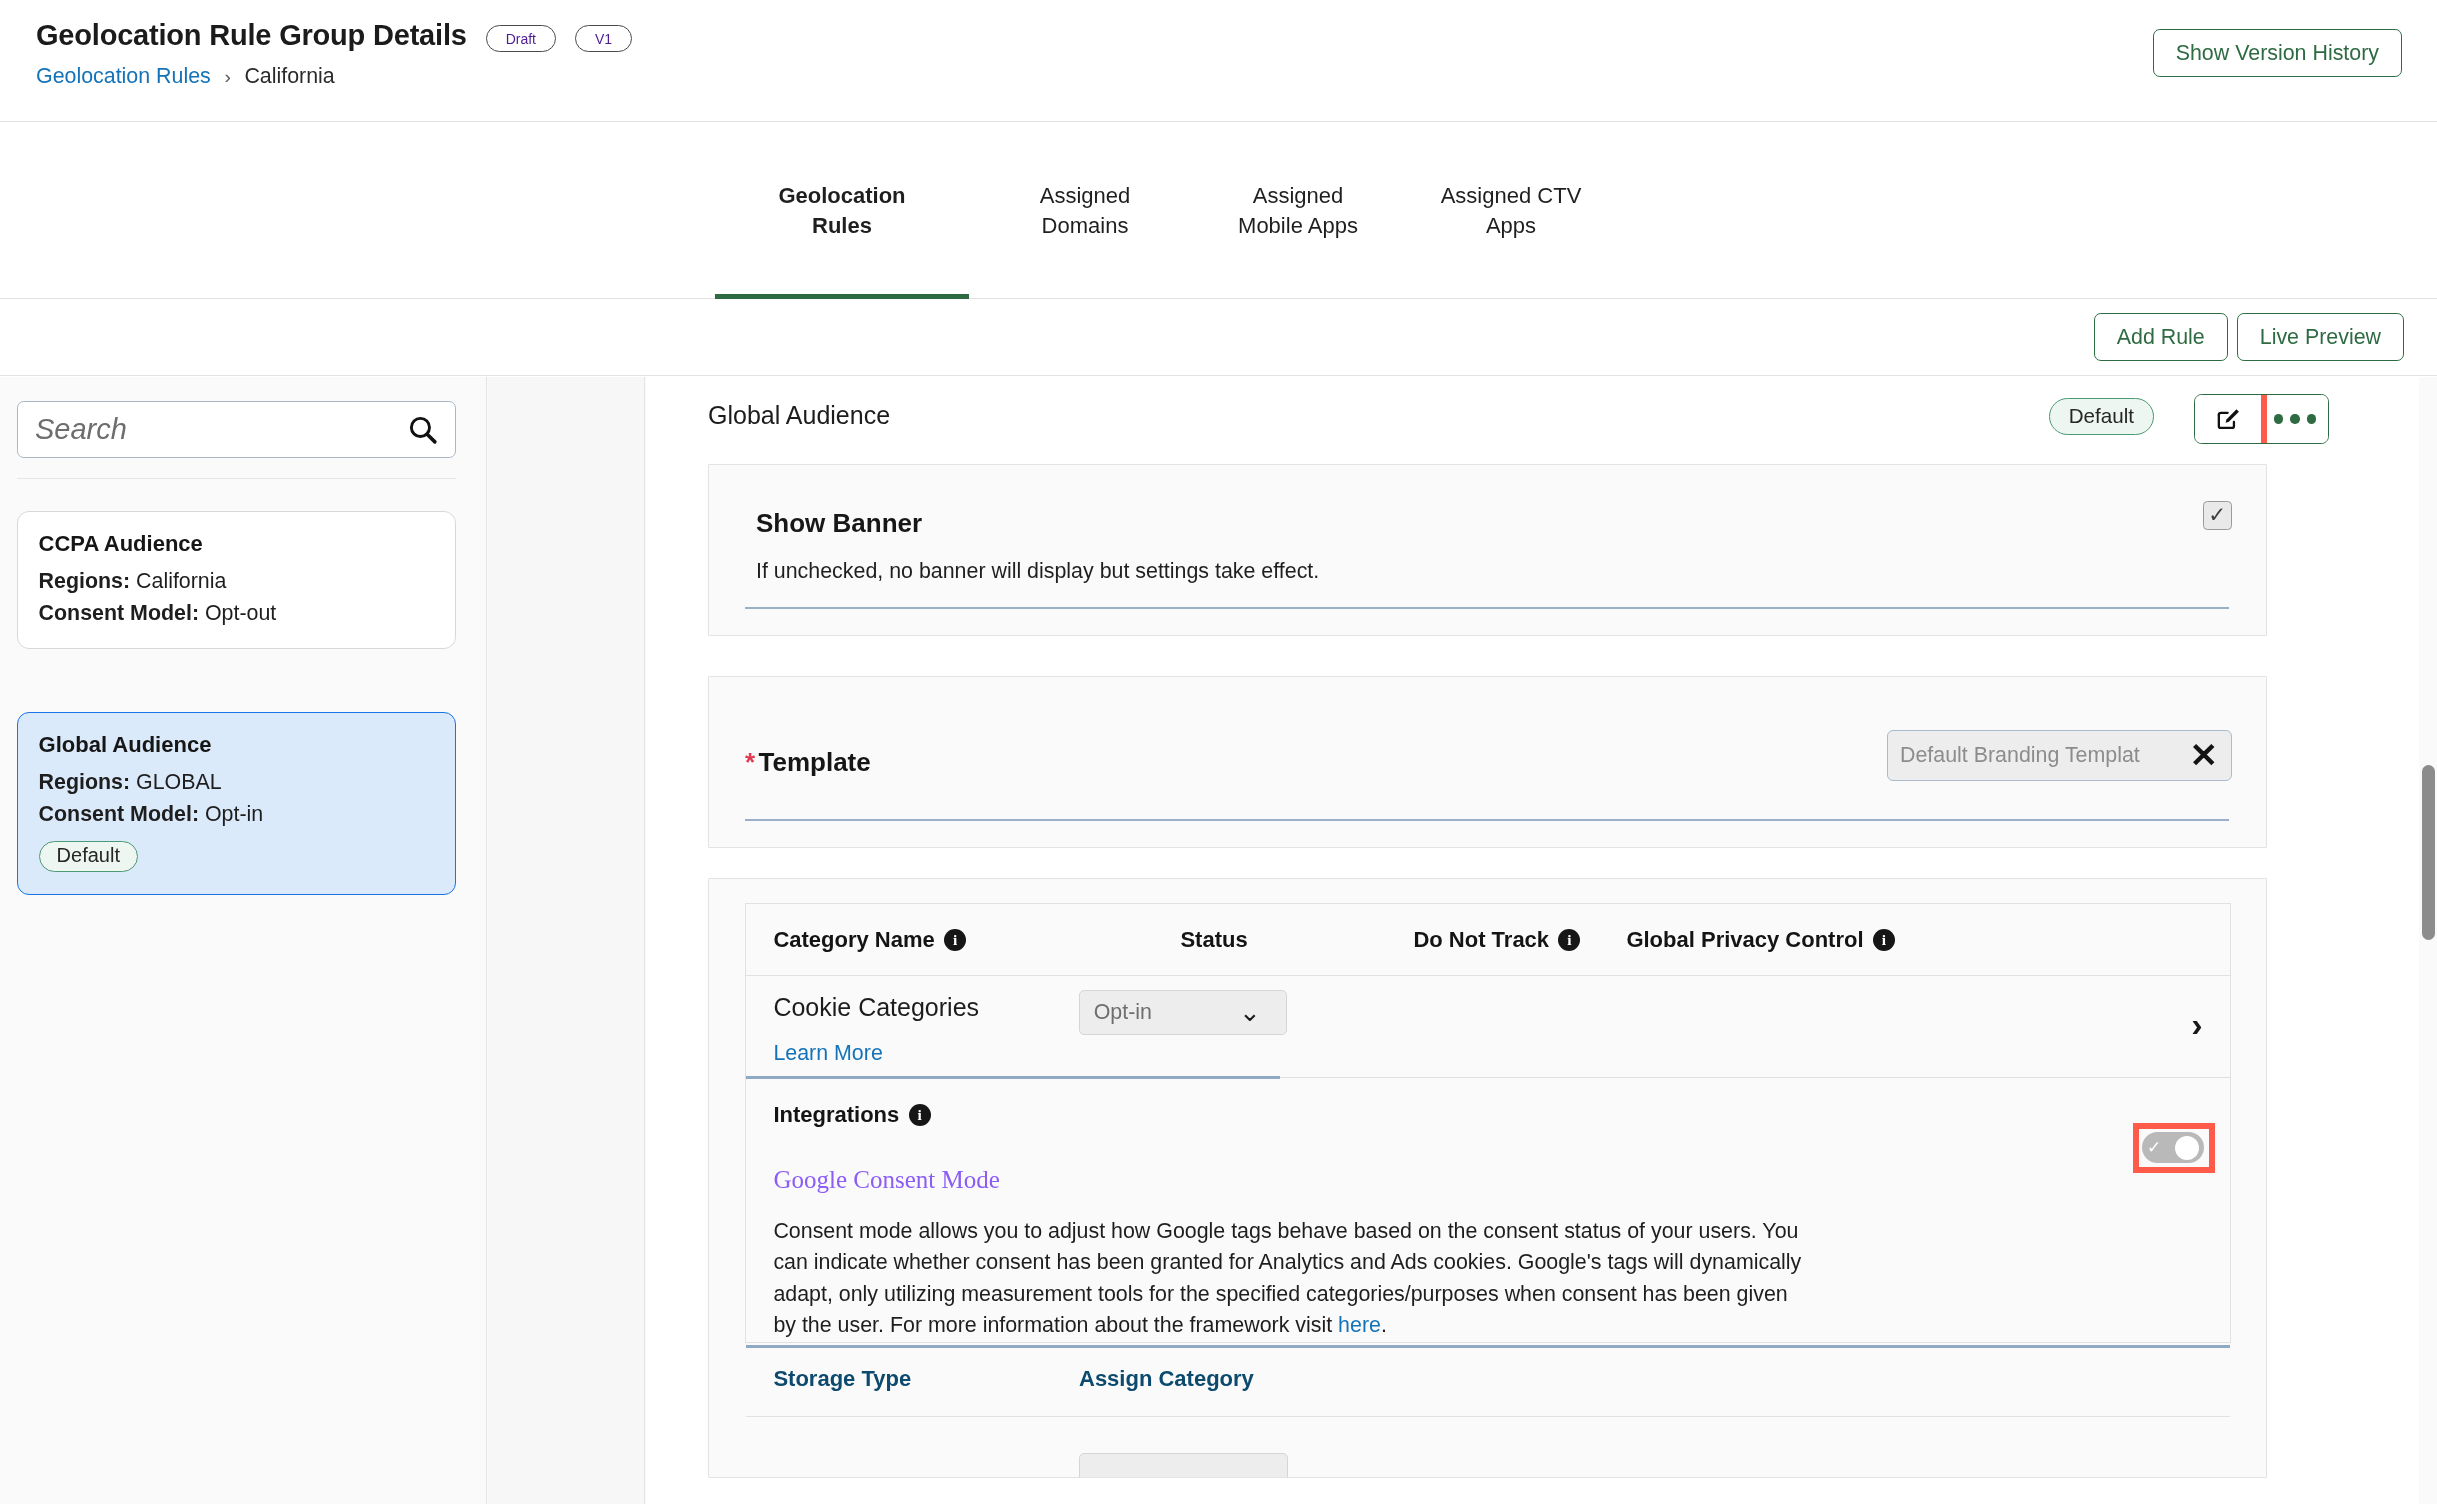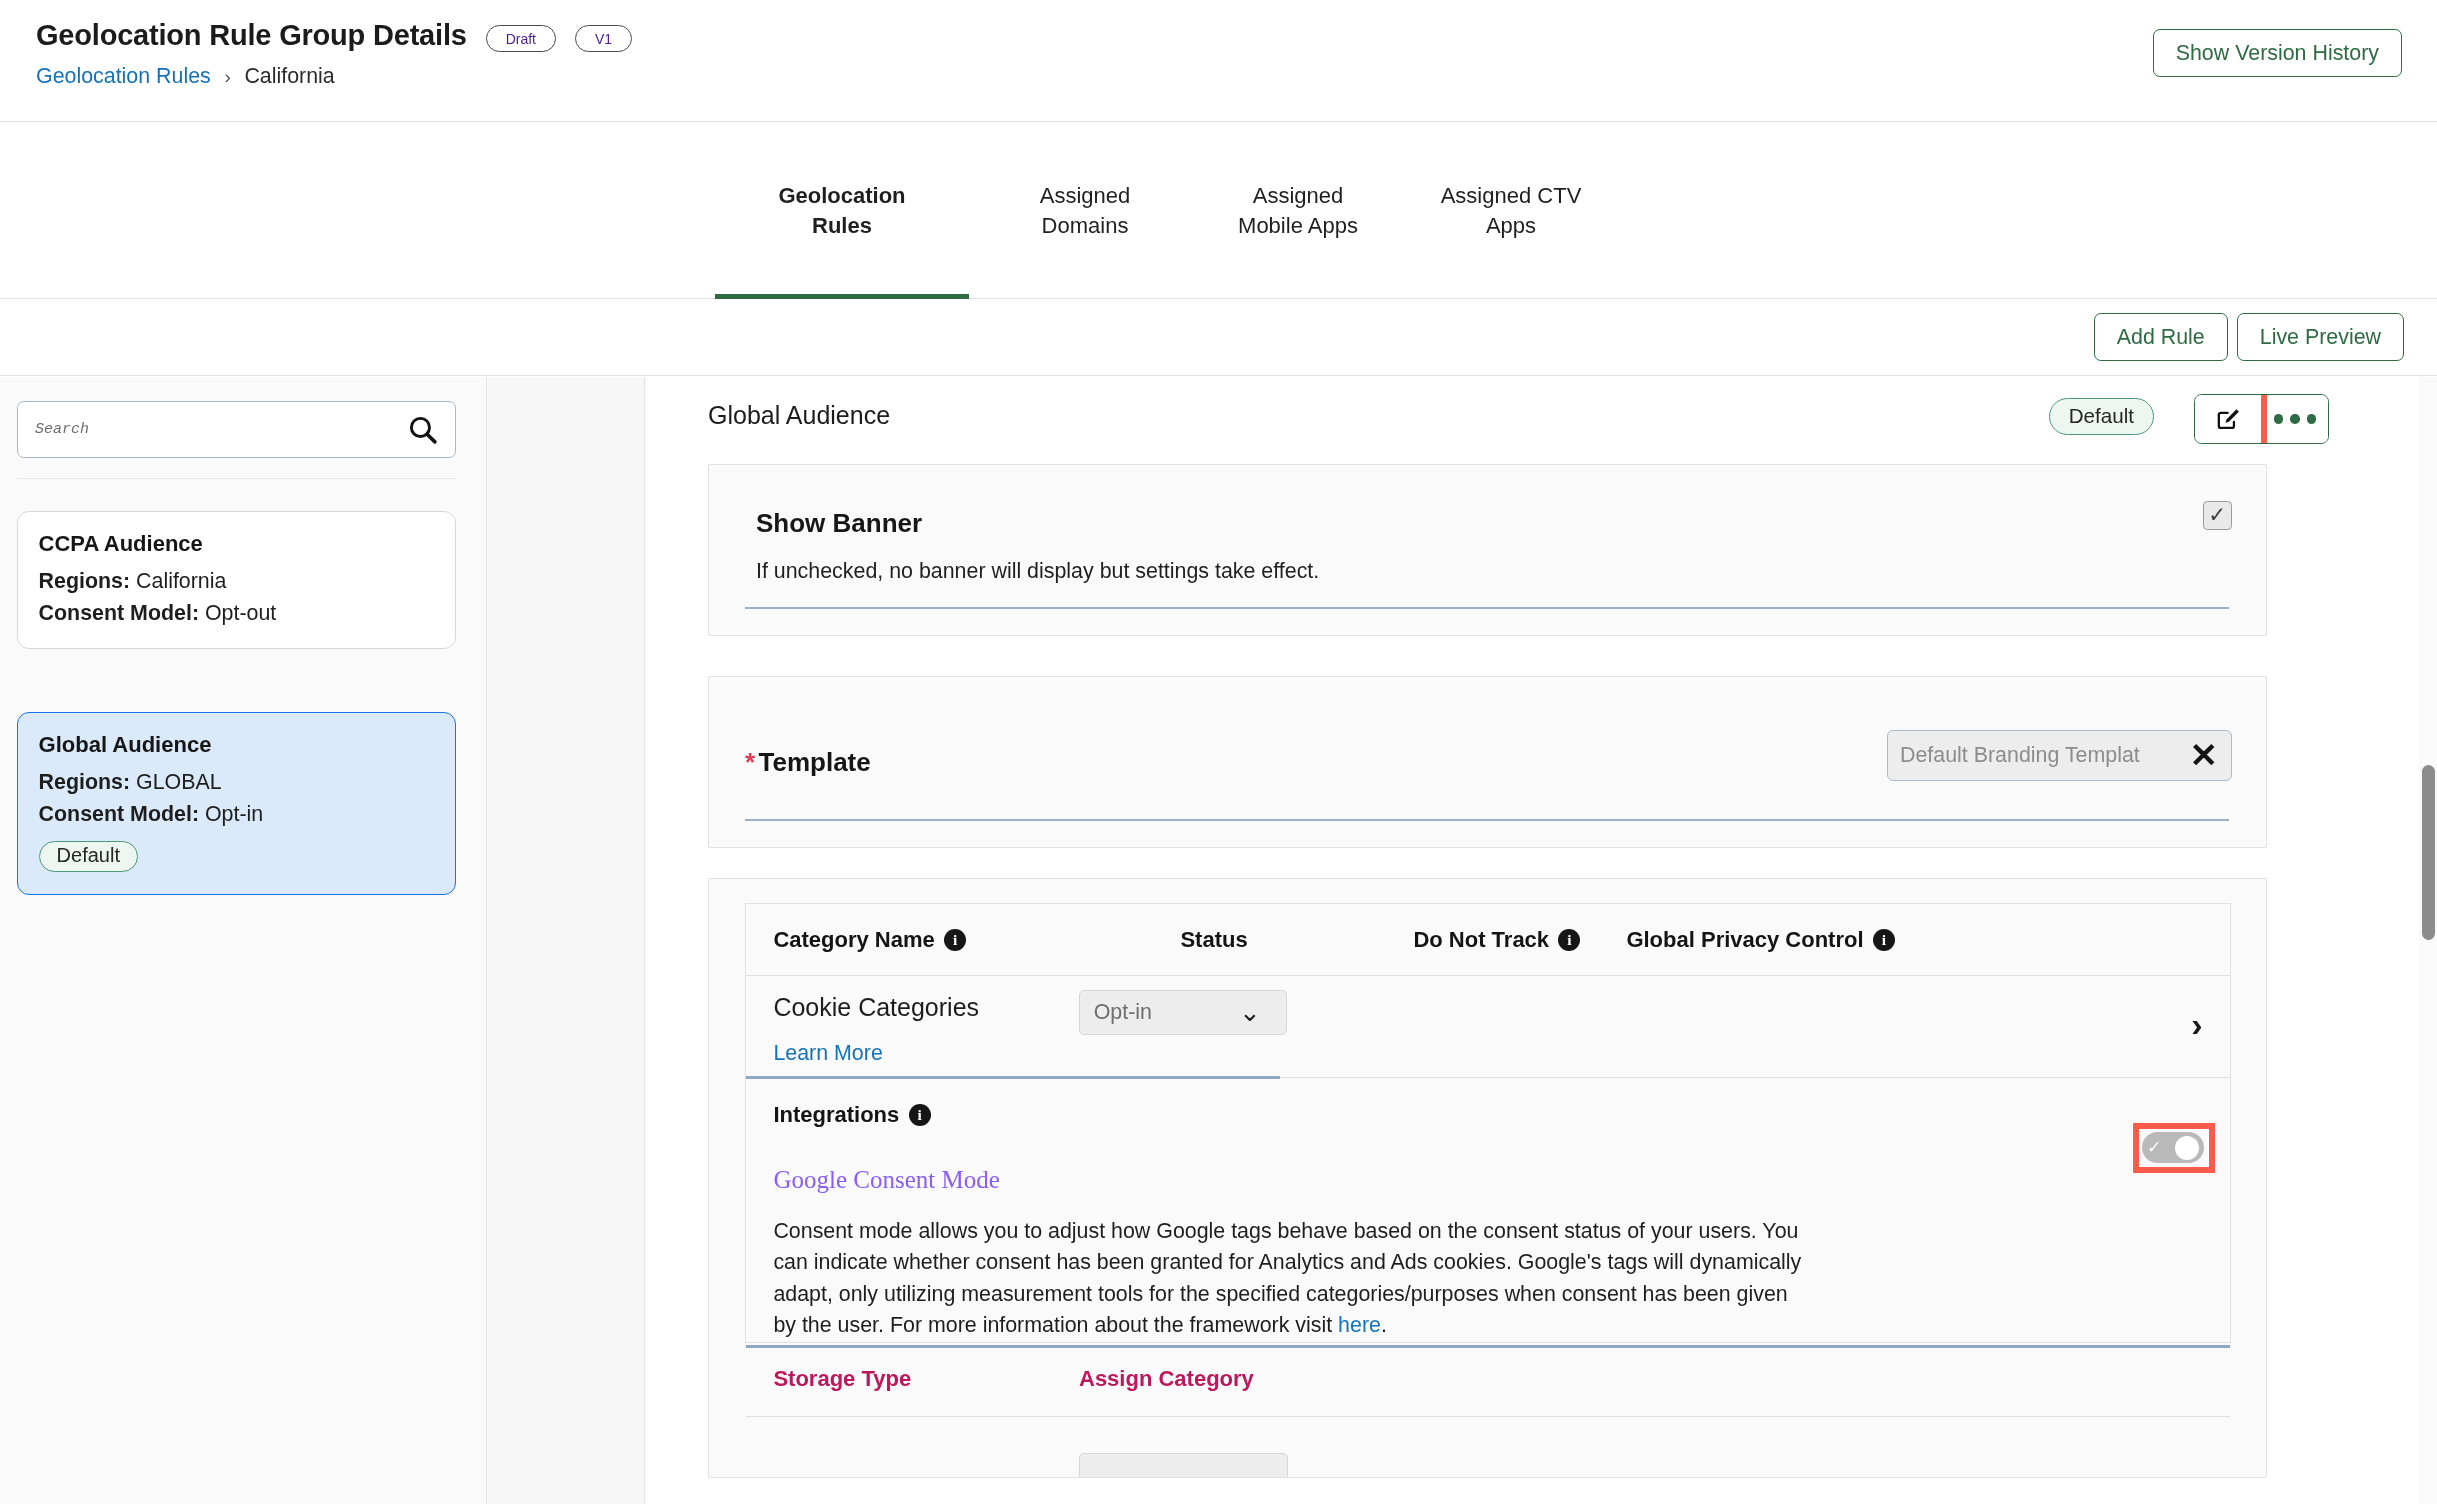--- a/index.html
+++ b/index.html
@@ -71,21 +71,21 @@
     border-right:0.9px solid #e4e4e4;box-sizing:border-box;
   }
   .content{
     position:absolute;left:646px;top:0;width:1792px;height:1128px;background:#ffffff;
   }
 
   
   .search-wrap{position:absolute;left:17px;top:24px;width:439px;height:57px;}
   .search-input{
     width:100%;height:57px;box-sizing:border-box;border:1.3px solid #aab7c4;border-radius:6.9px;
-    padding:0 60px 0 17px;font-size:15px;font-family:Liberation Mono, monospace;
+    padding:0 60px 0 17px;font-size:29px;font-family:Liberation Sans, sans-serif;
     background:#fff;color:#701a75;outline:none;
   }
   .search-input::placeholder{color:#6d6d6d;font-style:italic;}
   .search-icon{position:absolute;right:17px;top:12px;width:33px;height:33px;cursor:pointer;}
   .sb-divider{position:absolute;left:17px;top:101px;width:439px;height:0.9px;background:#e6e6e6;}
 
   .card{
     position:absolute;left:17px;width:439px;box-sizing:border-box;border-radius:12px;
     background:#fff;border:0.9px solid #d8d8d8;padding:19px 20.6px 22px 20.6px;cursor:pointer;
   }
@@ -176,21 +176,21 @@
   .toggle{
     position:absolute;right:26px;top:54px;width:62px;height:31px;border-radius:857px;background:#b9b9b9;
     cursor:pointer;display:flex;align-items:center;justify-content:space-between;padding:0 5.1px;box-sizing:border-box;
   }
   .toggle .tick{color:#fff;font-size:17px;line-height:1;}
   .toggle .knob{width:24px;height:24px;border-radius:50%;background:#fff;}
   .toggle-hl{position:absolute;right:15.4px;top:45px;width:82px;height:50px;border:6.9px solid #ff5b4a;box-sizing:border-box;}
 
   .srow-div{position:absolute;left:0;top:441px;width:1484px;height:2.6px;background:#8fa9c4;}
   .srow{position:absolute;left:0;top:443px;width:1484px;height:69px;border-bottom:0.9px solid #e1e1e1;}
-  .srow .sh{position:absolute;top:19px;font-size:22px;font-weight:700;color:#be185d;}
+  .srow .sh{position:absolute;top:19px;font-size:22px;font-weight:700;color:#0c4a6e;}
   .srow .sh.a{left:27.4px;}
   .srow .sh.b{left:333px;}
   .stub-input{
     position:absolute;left:333px;top:549px;width:209px;height:34px;box-sizing:border-box;
     border:0.9px solid #d5d5d5;border-top-left-radius:5.1px;border-top-right-radius:5.1px;background:#ededed;
   }
 
   
   .scrollbar-track{position:absolute;right:0;top:377px;width:19px;height:1128px;background:#fafafa;}
   .scrollbar-thumb{position:absolute;right:2.6px;top:388px;width:13.7px;height:175px;border-radius:6.9px;background:#8c8c8c;cursor:pointer;}

